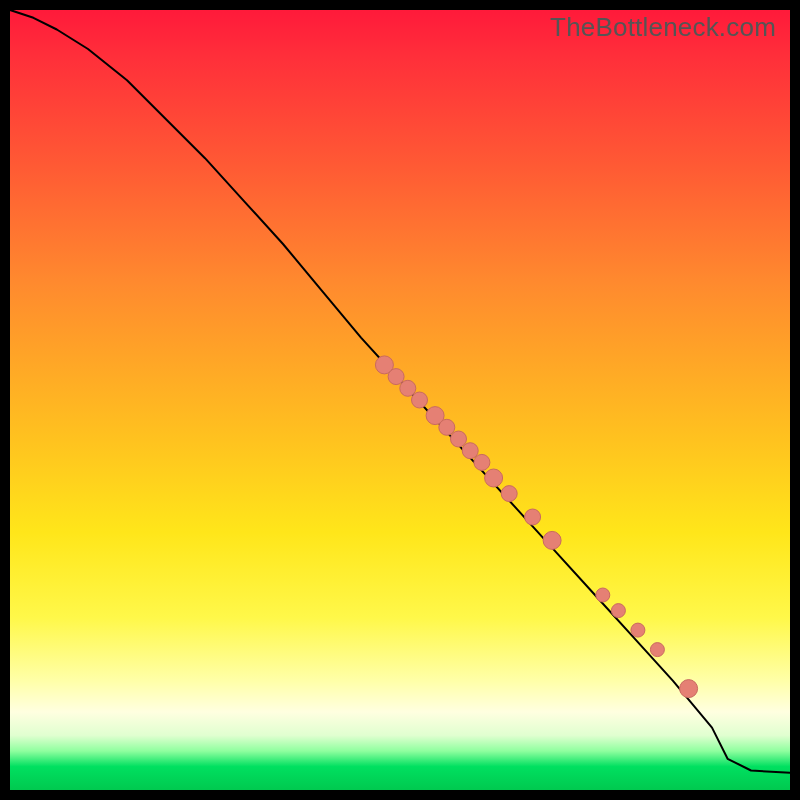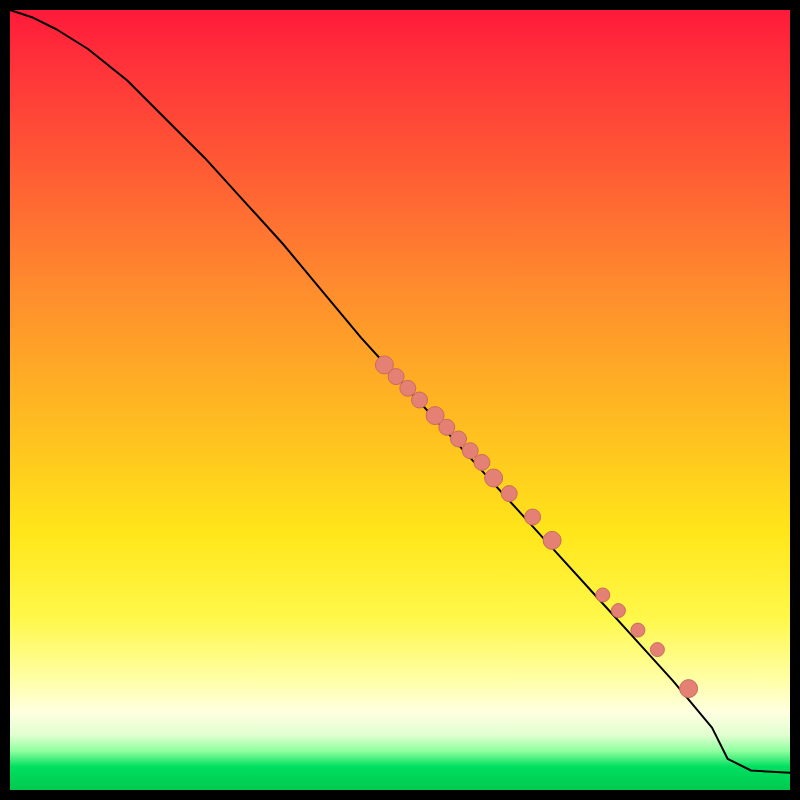--- a/index.html
+++ b/index.html
@@ -71,20 +71,21 @@
     fill: #e58074;
     stroke: #c96a5f;
     stroke-width: 1;
   }
 </style>
 </head>
 <body>
 
 <div class="frame">
   <div class="plot-area">
+    <div class="watermark">TheBottleneck.com</div>
     <svg class="overlay" viewBox="0 0 780 780">
       <path id="curve" class="curve-path" d="M0.0 0.0 L23.4 7.8 L46.8 19.5 L78.0 39.0 L117.0 70.2 L156.0 109.2 L195.0 148.2 L234.0 191.1 L273.0 234.0 L312.0 280.8 L351.0 327.6 L390.0 370.5 L429.0 413.4 L468.0 456.3 L507.0 499.2 L546.0 542.1 L585.0 585.0 L624.0 627.9 L663.0 670.8 L702.0 717.6 L717.6 748.8 L741.0 760.5 L780.0 762.8"></path>
       <g id="dots">
           <circle cx="374.4" cy="354.9" r="9" class="dot"></circle>
           <circle cx="386.1" cy="366.6" r="8" class="dot"></circle>
           <circle cx="397.8" cy="378.3" r="8" class="dot"></circle>
           <circle cx="409.5" cy="390.0" r="8" class="dot"></circle>
           <circle cx="425.1" cy="405.6" r="9" class="dot"></circle>
           <circle cx="436.8" cy="417.3" r="8" class="dot"></circle>
           <circle cx="448.5" cy="429.0" r="8" class="dot"></circle>

